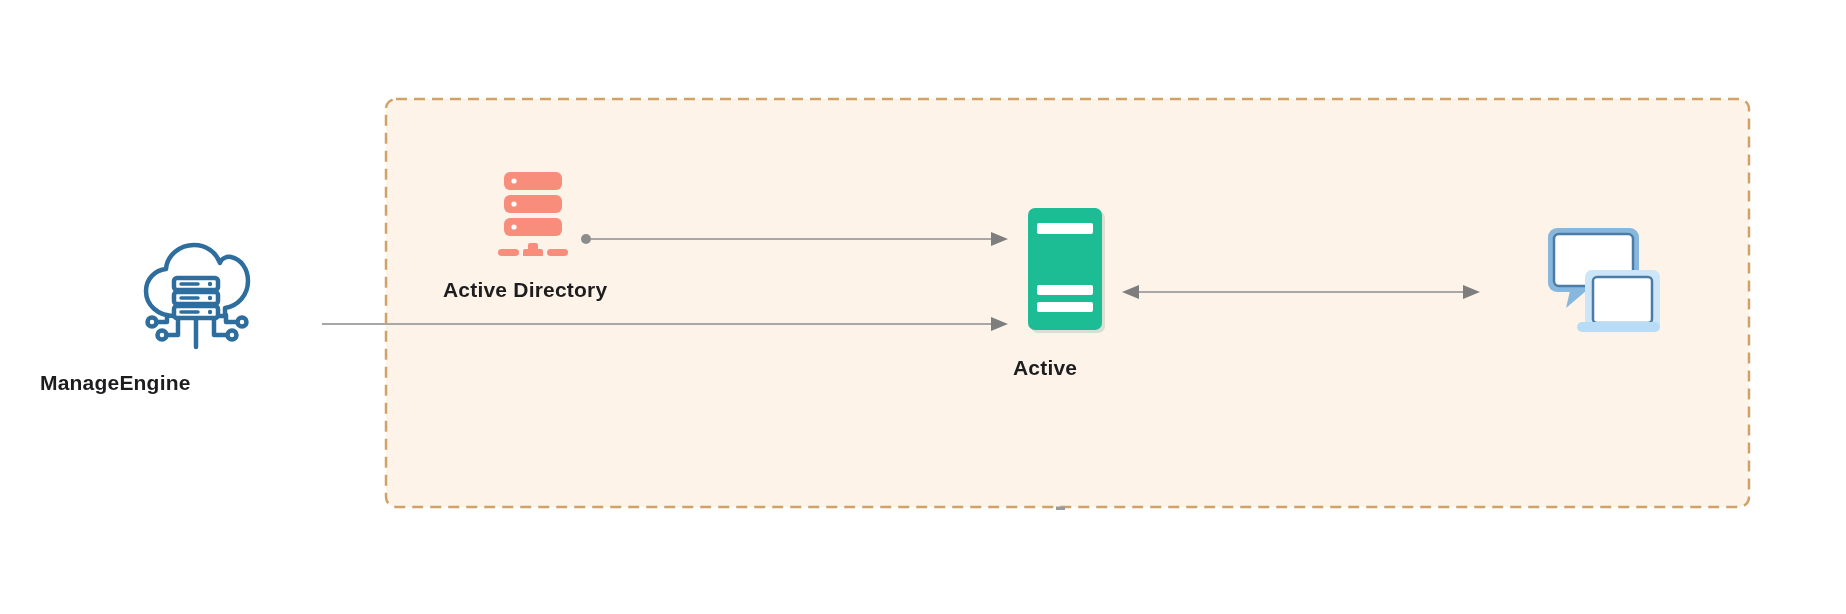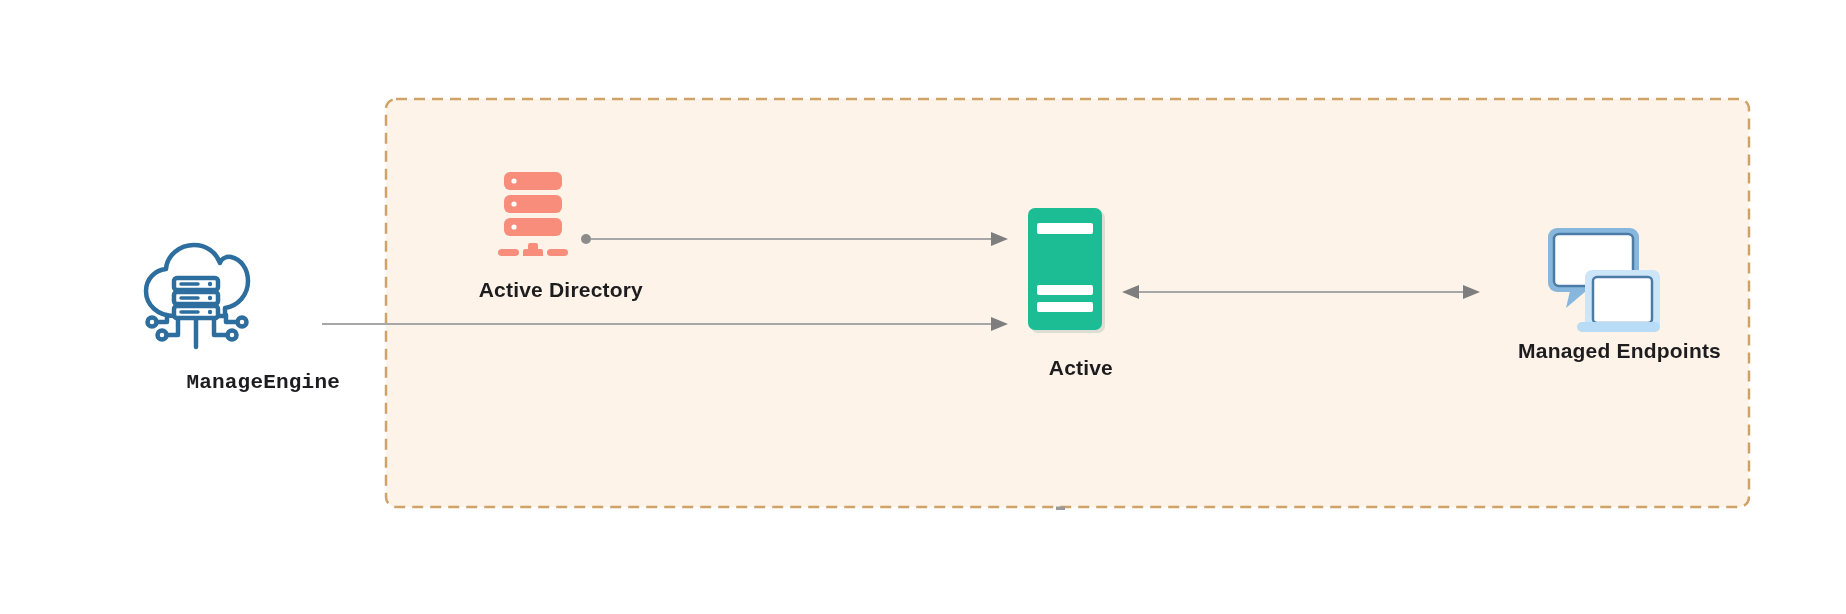--- a/index.html
+++ b/index.html
@@ -12,21 +12,21 @@
   .stage { position: relative; width: 1846px; height: 614px; background: #ffffff; }
   .layer { position: absolute; left: 0; top: 0; }
   .node-icon { position: absolute; }
   .node-label {
     position: absolute;
     font-weight: 700;
     font-size: 21px;
     line-height: 25px;
     letter-spacing: .2px;
     color: #1d1d1f;
-    text-align: right;
+    text-align: left;
     white-space: nowrap;
   }
   .node-label .sub { white-space: nowrap; }
 </style>
 </head>
 <body>
 
 <div class="stage">
 
   <svg class="layer" width="1846" height="614" viewBox="0 0 1846 614">
@@ -77,21 +77,21 @@
           <line x1="46" y1="77" x2="63" y2="77"></line>
         </g>
         <g fill="#2d6e9e" stroke="none">
           <circle cx="75" cy="49" r="2.2"></circle>
           <circle cx="75" cy="63" r="2.2"></circle>
           <circle cx="75" cy="77" r="2.2"></circle>
         </g>
       </g>
     </g>
   </svg>
-  <div class="node-label" style="left:40px; top:370px; width:300px;font-family:Liberation Mono, monospace;">
+  <div class="node-label" style="left:40px; top:370px; width:300px;">
     <div class="sub">ManageEngine</div>
   </div>
 
   <svg class="node-icon" style="left:498px; top:172px;" width="70" height="92" viewBox="0 0 70 92">
     <g fill="#f98d7c">
       <rect x="6" y="0" width="58" height="18" rx="6"></rect>
       <rect x="6" y="23" width="58" height="18" rx="6"></rect>
       <rect x="6" y="46" width="58" height="18" rx="6"></rect>
       <rect x="0" y="77" width="21" height="7" rx="3.5"></rect>
       <rect x="49" y="77" width="21" height="7" rx="3.5"></rect>
@@ -123,15 +123,14 @@
       <rect x="10" y="6" width="79" height="52" rx="5" fill="#ffffff" stroke="#4b7ca6" stroke-width="2.5"></rect>
       <polygon points="30,63 42,63 22,80 26,63" fill="#87b7dd"></polygon>
     </g>
 
     <g>
       <rect x="41" y="42" width="75" height="60" rx="7" fill="#cde5f9"></rect>
       <rect x="49" y="49" width="59" height="46" rx="4" fill="#ffffff" stroke="#4b7ca6" stroke-width="2.5"></rect>
       <rect x="33" y="94" width="83" height="10" rx="5" fill="#b8dcf5"></rect>
     </g>
   </svg>
-  <div class="node-label" style="left:1491px; top:338px; width:230px;">Managed Endpoints</div>
 
 </div>
 
 </body></html>

